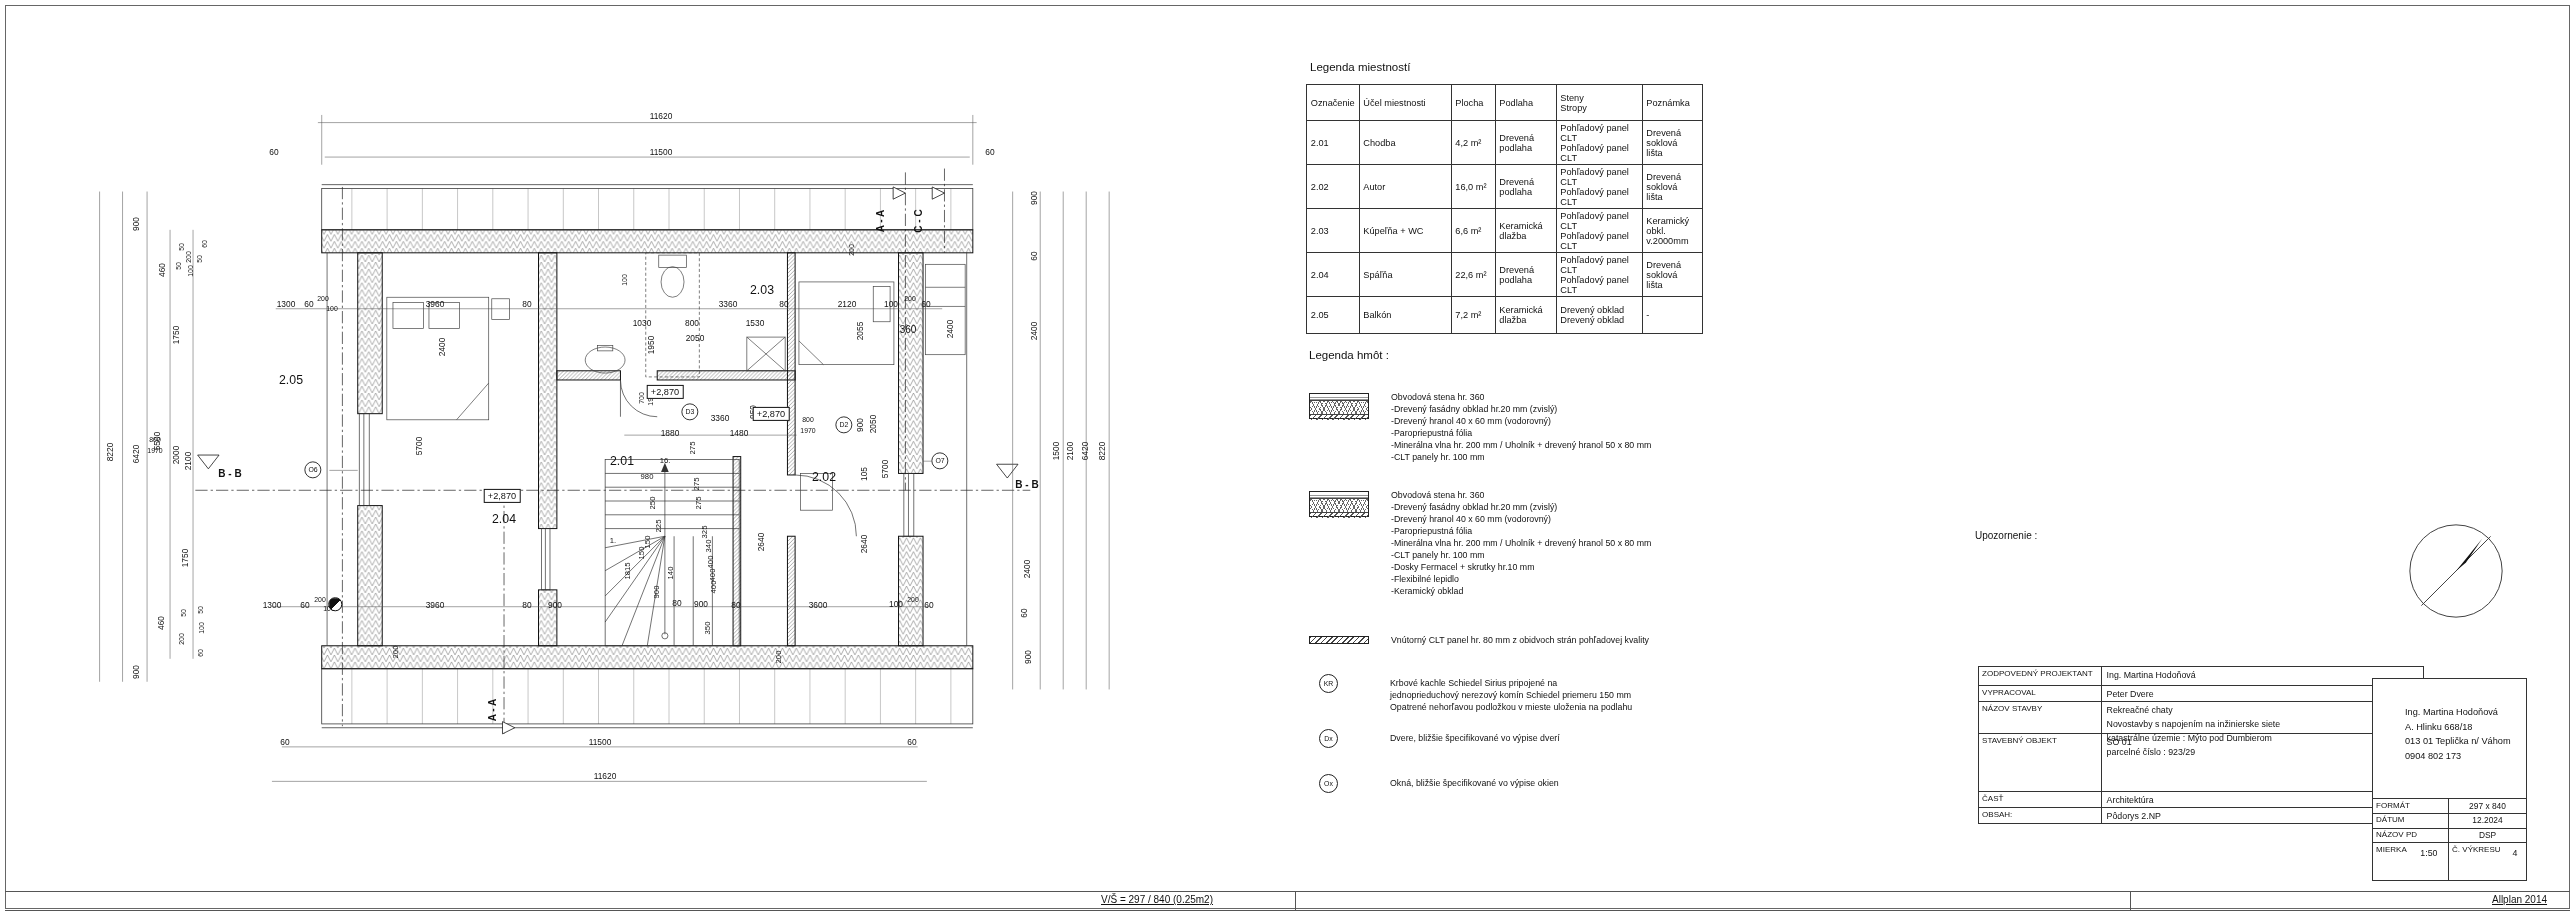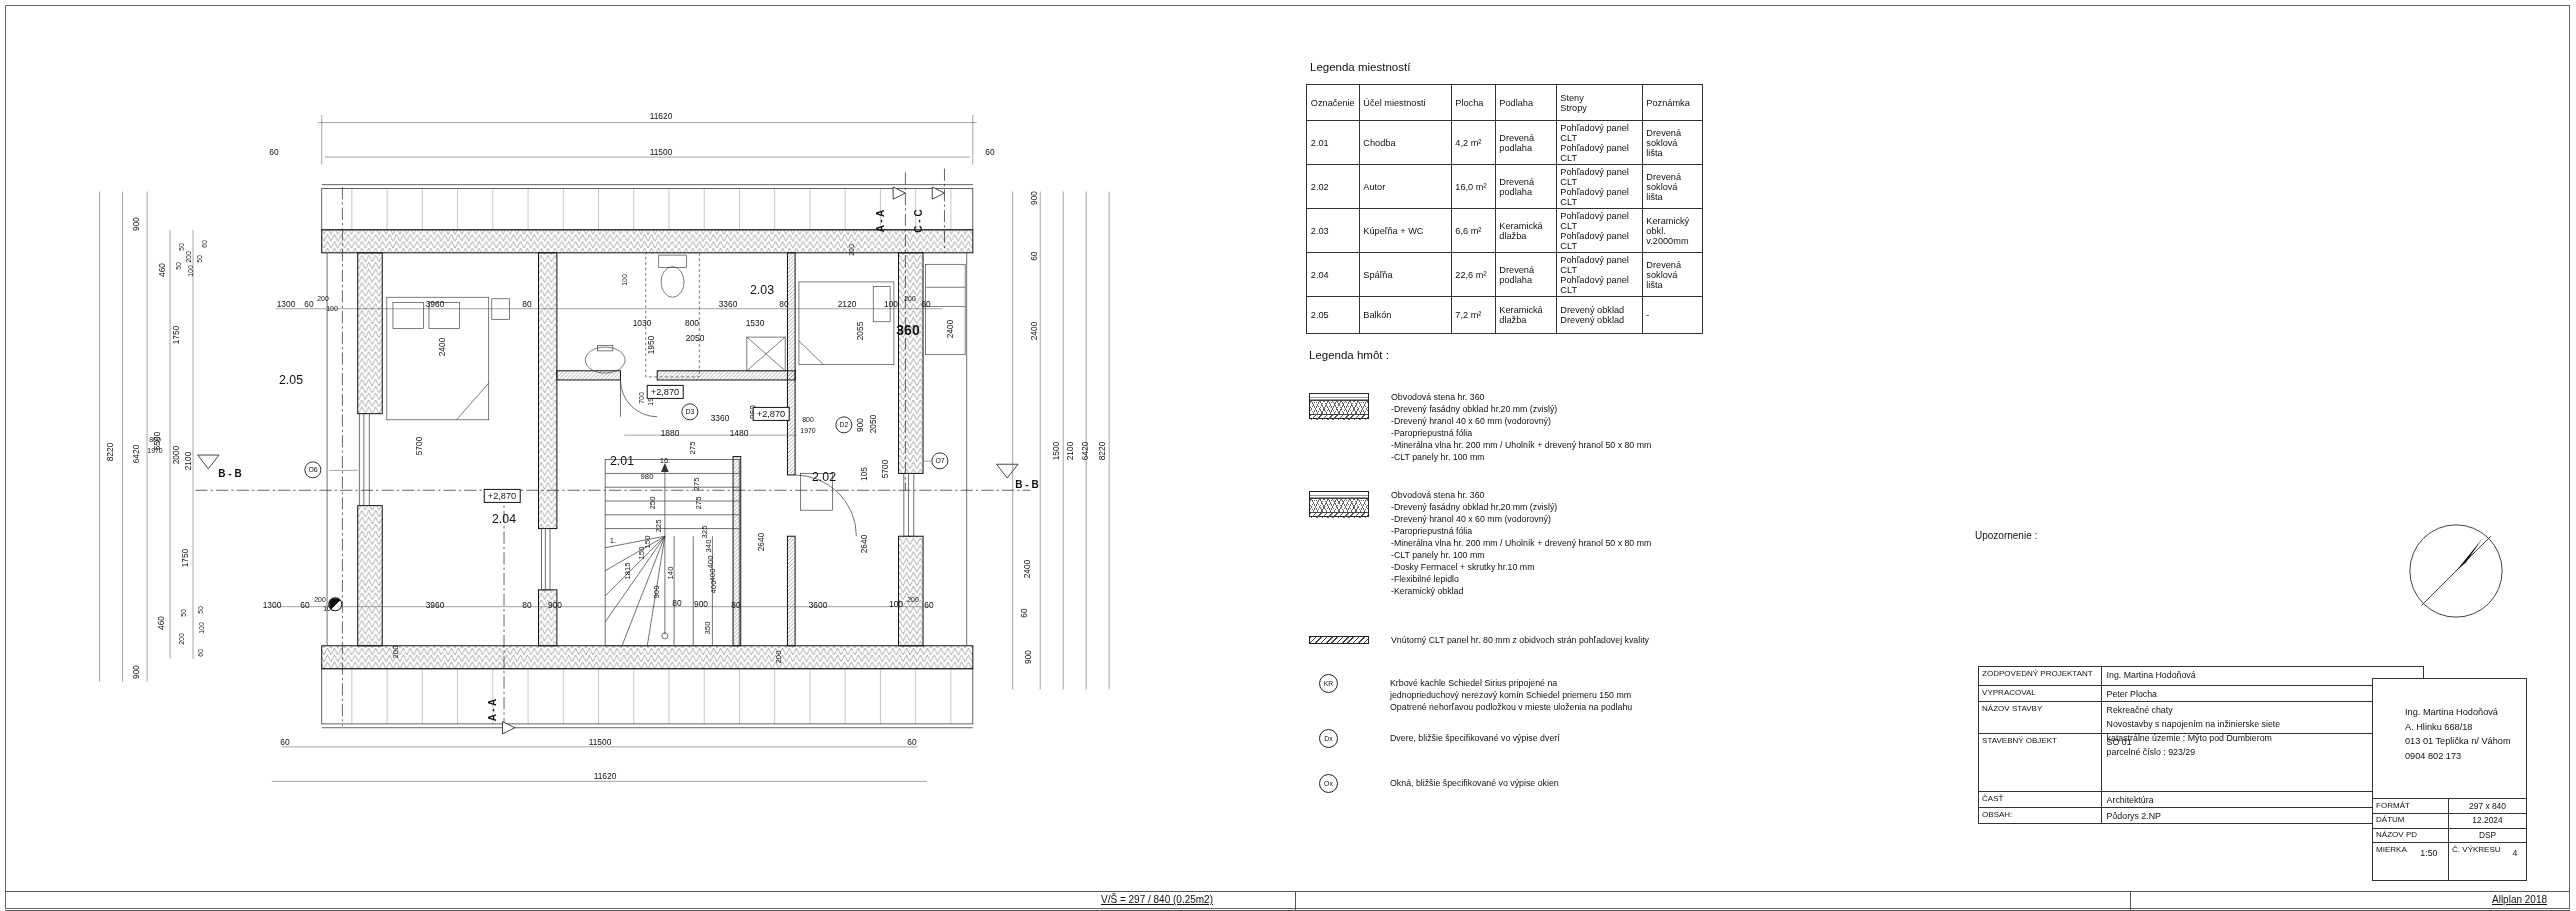--- a/index.html
+++ b/index.html
@@ -283,21 +283,21 @@
       <span class="plab" style="left: 435px; top: 304px;">3960</span>
       <span class="plab" style="left: 527px; top: 304px;">80</span>
       <span class="plab" style="left: 728px; top: 304px;">3360</span>
       <span class="plab" style="left: 784px; top: 304px;">80</span>
       <span class="plab" style="left: 847px; top: 304px;">2120</span>
       <span class="plab" style="left: 891px; top: 304px;">100</span>
       <span class="plab" style="left: 910px; top: 299px; font-size: 6.9px;">200</span>
       <span class="plab" style="left: 926px; top: 304px;">60</span>
       <span class="plab rot" style="left: 625px; top: 280px; font-size: 6.9px;">100</span>
       <span class="plab rot" style="left: 852px; top: 250px; font-size: 6.9px;">200</span>
-      <span class="plab" style="left: 908px; top: 330px; font-size: 14px; font-weight: bold;">360</span>
+      <span class="plab" style="left: 908px; top: 330px; font-size: 10px;">360</span>
       <span class="plab rot" style="left: 651px; top: 345px;">1950</span>
       <span class="plab" style="left: 642px; top: 323px;">1030</span>
       <span class="plab" style="left: 692px; top: 323px;">800</span>
       <span class="plab" style="left: 695px; top: 338px;">2050</span>
       <span class="plab" style="left: 755px; top: 323px;">1530</span>
       <span class="plab rot" style="left: 860px; top: 331px;">2055</span>
       <span class="plab rot" style="left: 950px; top: 329px;">2400</span>
       <span class="plab rot" style="left: 442px; top: 347px;">2400</span>
       <span class="plab" style="left: 155px; top: 440px; font-size: 6.9px;">800</span>
       <span class="plab" style="left: 155px; top: 451px; font-size: 6.9px;">1970</span>
@@ -511,21 +511,21 @@
     <polygon points="65,65 99,23 78,54" fill="#111"></polygon>
   </svg>
 
   <div id="tb-left">
     <div class="tb-row">
       <div class="tb-lab">ZODPOVEDNÝ PROJEKTANT</div>
       <div class="tb-val">Ing. Martina Hodoňová</div>
     </div>
     <div class="tb-row">
       <div class="tb-lab">VYPRACOVAL</div>
-      <div class="tb-val">Peter Plocha</div>
+      <div class="tb-val">Peter Dvere</div>
     </div>
     <div class="tb-row">
       <div class="tb-lab">NÁZOV STAVBY</div>
       <div class="tb-val">Rekreačné chaty
 Novostavby s napojením na inžinierske siete
 katastrálne územie : Mýto pod Ďumbierom
 parcelné číslo : 923/29</div>
     </div>
     <div class="tb-row">
       <div class="tb-lab">STAVEBNÝ OBJEKT</div>
@@ -568,15 +568,15 @@
         <div class="combo-val">4</div>
       </div>
     </div>
   </div>
 
   <div id="footer-band">
     <div class="fdiv" style="left:1290px;"></div>
     <div class="fdiv" style="left:2125px;"></div>
   </div>
   <div class="footer-text" style="left:1101px;">V/Š = 297 / 840 (0.25m2)</div>
-  <div class="footer-text" style="left:2492px;">Allplan 2018</div>
+  <div class="footer-text" style="left:2492px;">Allplan 2014</div>
 </div>
 
 
 </body></html>

